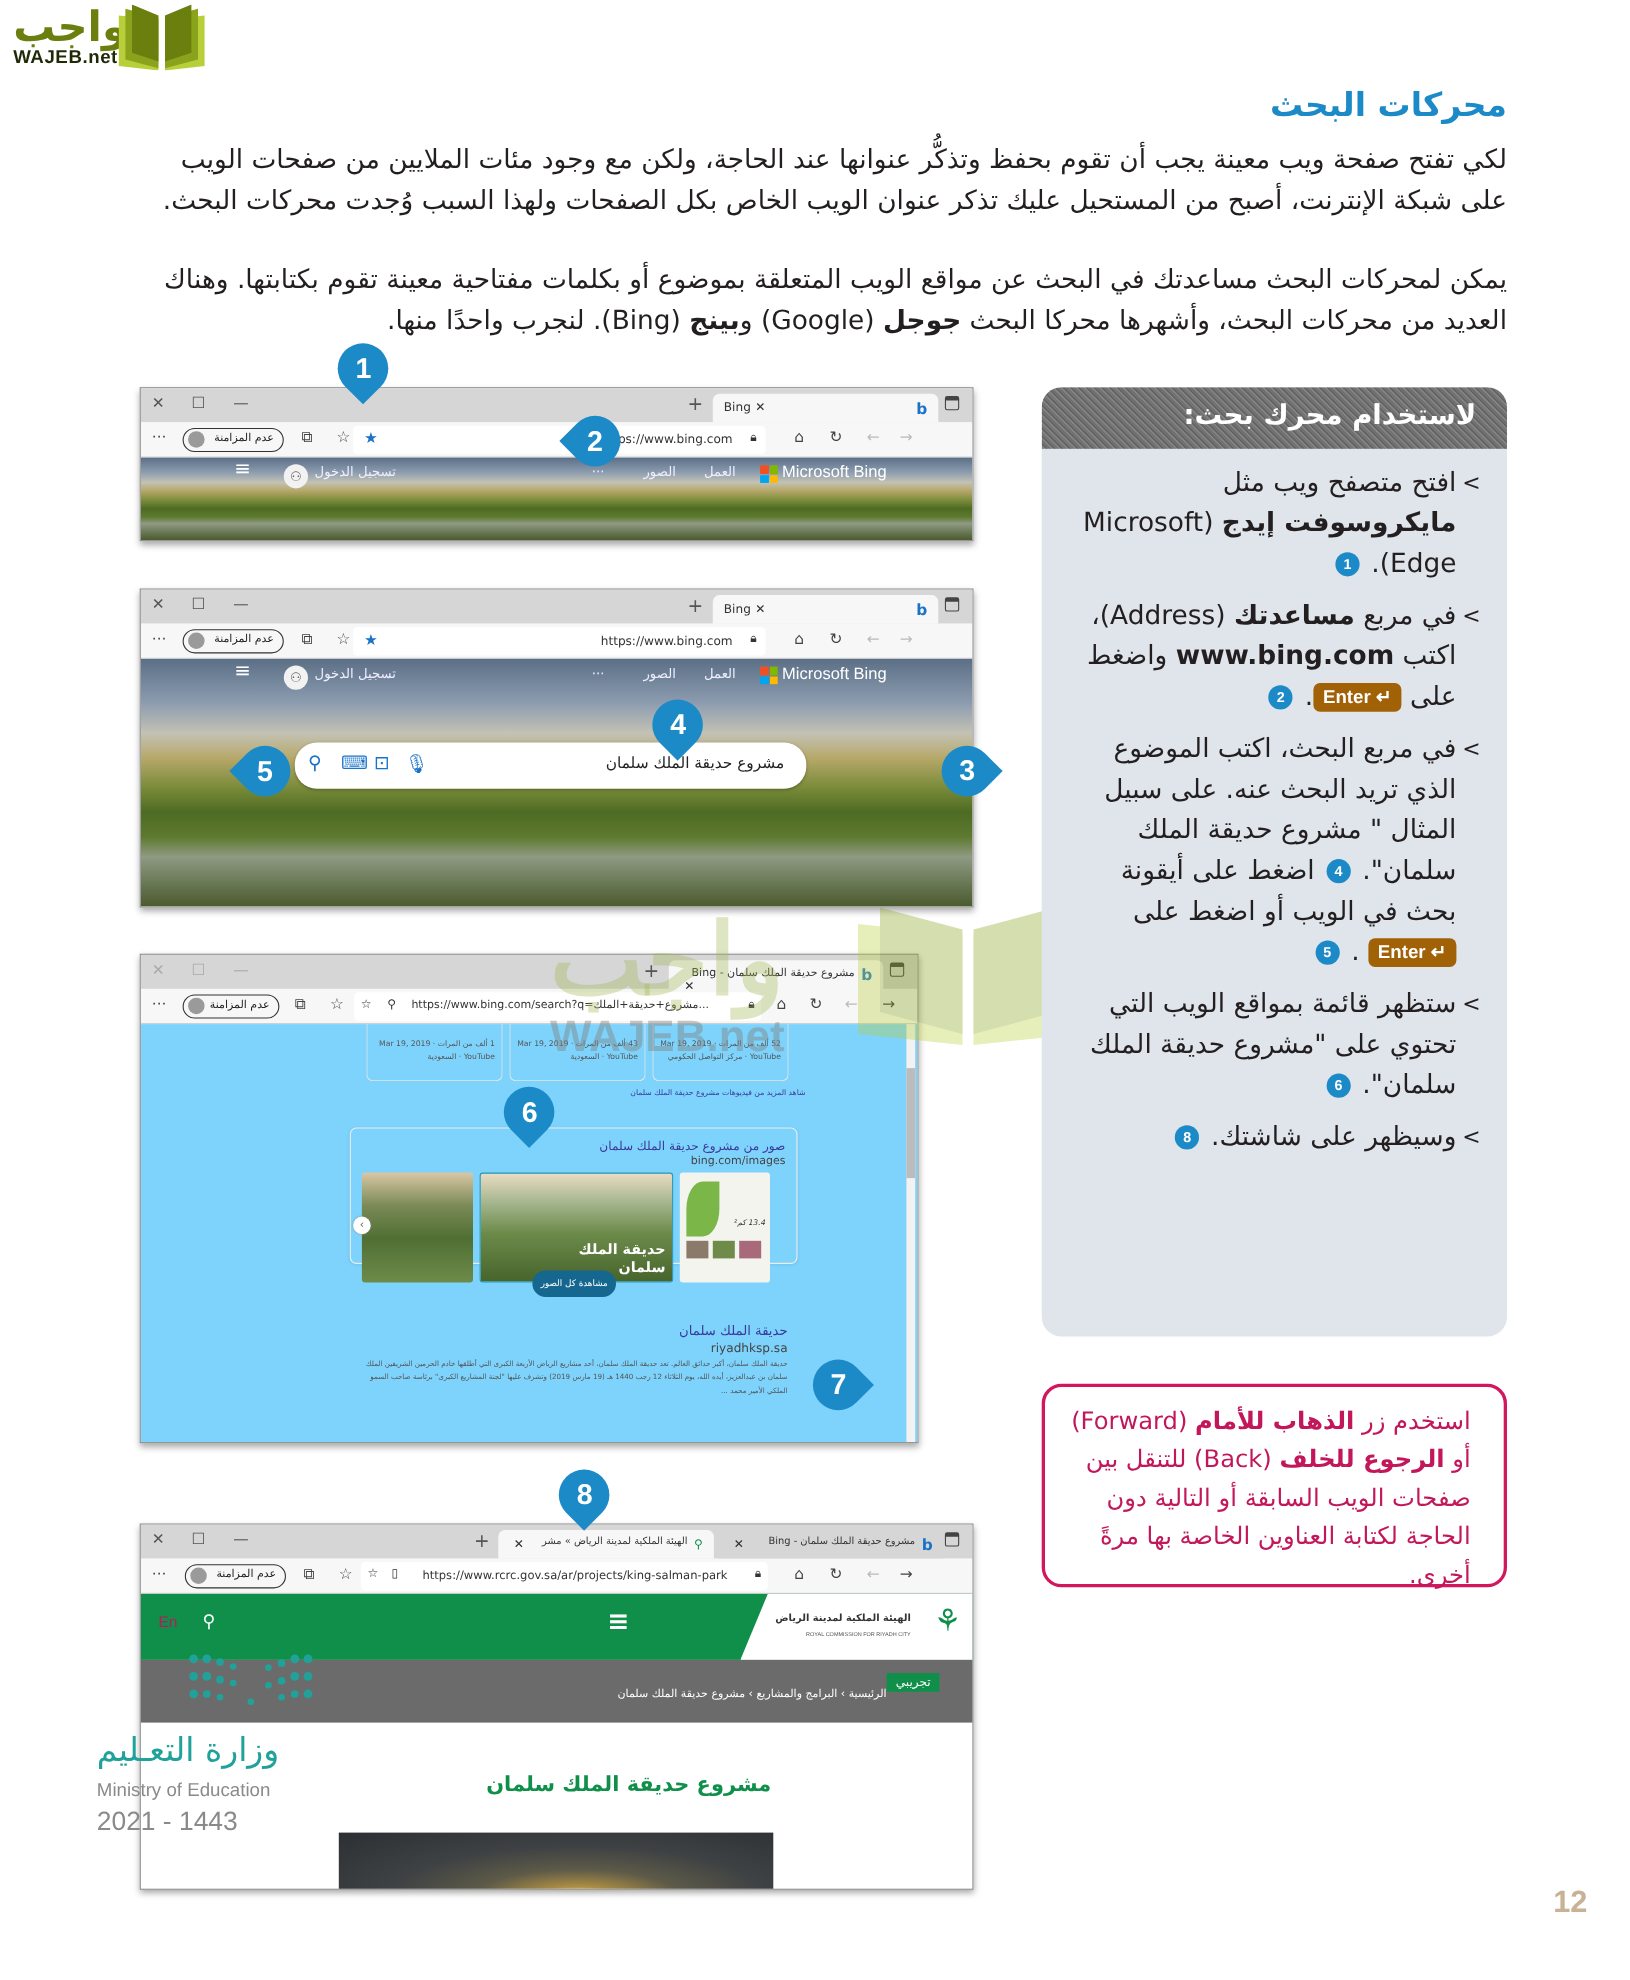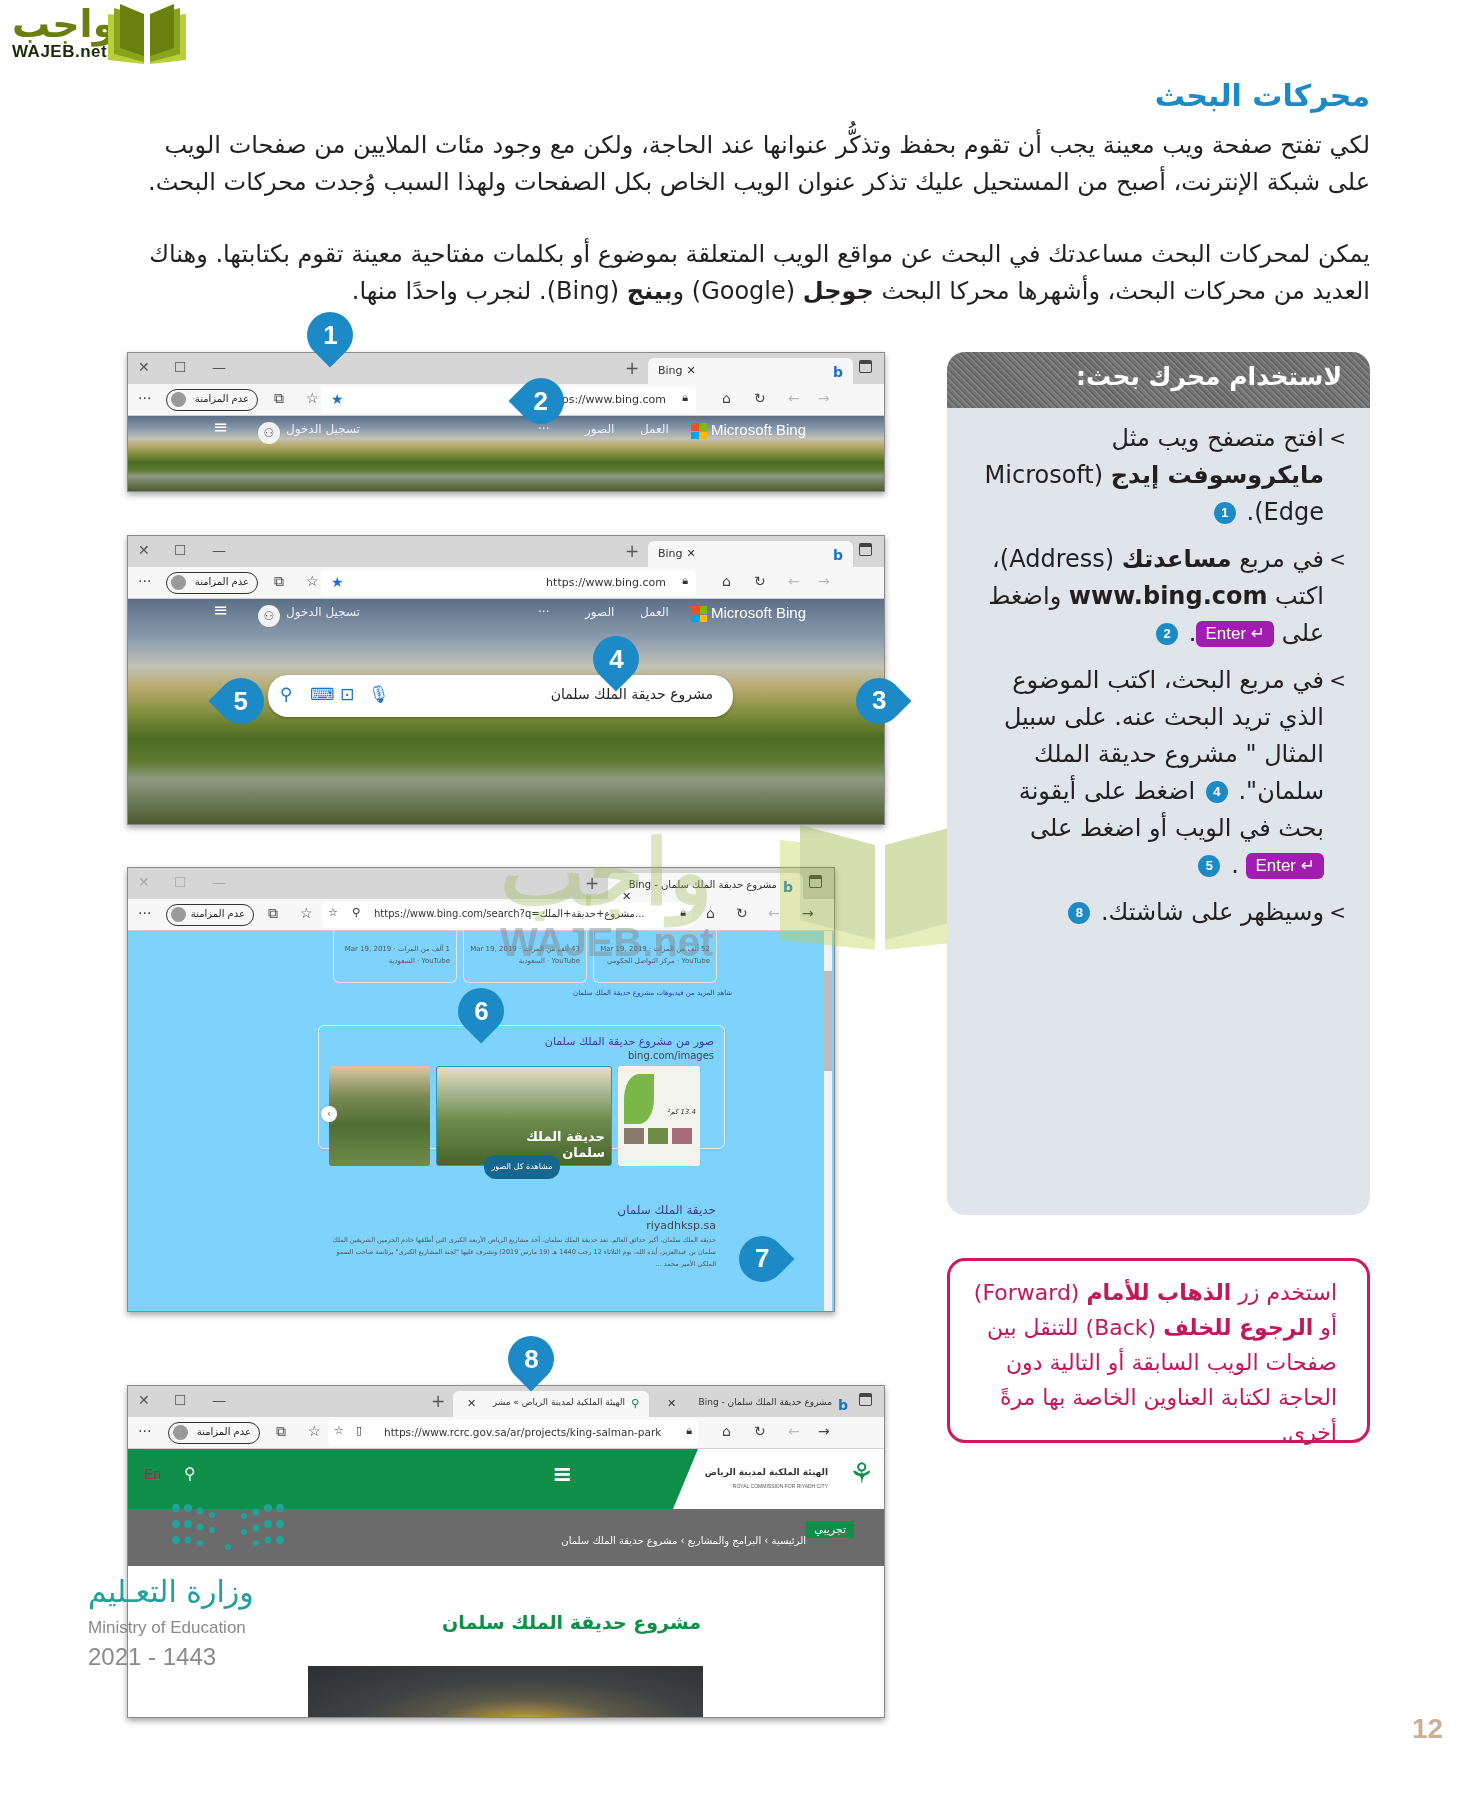--- a/index.html
+++ b/index.html
@@ -85,21 +85,21 @@
 
   
   .panel { left: 947px; top: 352px; width: 423px; height: 863px; background: #dfe5eb; border-radius: 18px; overflow: hidden; }
   .panel-head { position: absolute; left: 0; top: 0; right: 0; height: 56px; background: repeating-linear-gradient(45deg, #6a6a6a 0px, #8a8a8a 2px, #5d5d5d 3px, #7b7b7b 5px); }
   .panel-title { position: absolute; right: 28px; top: 10px; font-size: 25px; font-weight: bold; color: #fff; direction: rtl; }
   .steps { position: absolute; right: 24px; top: 68px; width: 380px; direction: rtl; text-align: right; font-size: 24px; line-height: 37px; color: #231f20; }
   .step { padding-right: 22px; position: relative; margin-bottom: 10px; }
   .step::before { content: ">"; position: absolute; right: 0; top: 0; font-size: 20px; }
   .step b { font-weight: bold; }
   .badge-num { display: inline-block; width: 22px; height: 22px; border-radius: 50%; background: #1d8ac8; color: #fff; font-size: 13px; font-weight: bold; line-height: 22px; text-align: center; vertical-align: middle; margin: 0 3px; font-family: "Liberation Sans", sans-serif; }
-  .enter-key { display: inline-block; background: #a21caf; color: #fff; font-size: 17px; font-weight: normal; padding: 0 9px; border-radius: 6px; line-height: 26px; vertical-align: middle; direction: ltr; font-family: "Liberation Sans", sans-serif; }
+  .enter-key { display: inline-block; background: #a16207; color: #fff; font-size: 17px; font-weight: bold; padding: 0 9px; border-radius: 6px; line-height: 26px; vertical-align: middle; direction: ltr; font-family: "Liberation Sans", sans-serif; }
 
   
   .tip { left: 947px; top: 1258px; width: 423px; height: 185px; border: 3.5px solid #d3175f; border-radius: 18px; }
   .tip-text { position: absolute; right: 30px; top: 14px; width: 370px; direction: rtl; text-align: right; font-size: 22px; line-height: 35px; color: #c2185b; }
   .tip-text b { font-weight: bold; }
 
   
   .ministry-ar { left: 88px; top: 1574px; font-size: 30px; color: #20a29a; direction: rtl; }
   .ministry-en { left: 88px; top: 1618px; font-size: 17px; color: #8a8a8a; font-family: "Liberation Sans", sans-serif; }
   .ministry-year { left: 88px; top: 1643px; font-size: 24px; color: #8a8a8a; font-family: "Liberation Sans", sans-serif; }
@@ -431,20 +431,24 @@
       <span class="badge-num">2</span>
     </div>
     <div class="step">
       <span>في مربع البحث، اكتب الموضوع الذي تريد البحث عنه. على سبيل المثال " مشروع حديقة الملك سلمان". </span>
       <span class="badge-num">4</span>
       <span> اضغط على أيقونة بحث في الويب أو اضغط على </span>
       <span class="enter-key">Enter ↵</span><span> .</span>
       <span class="badge-num">5</span>
     </div>
     <div class="step">
+      <span>ستظهر قائمة بمواقع الويب التي تحتوي على "مشروع حديقة الملك سلمان". </span>
+      <span class="badge-num">6</span>
+    </div>
+    <div class="step">
       <span>وسيظهر على شاشتك. </span>
       <span class="badge-num">8</span>
     </div>
   </div>
 </div>
 
 <div class="abs tip">
   <div class="tip-text">
     <span>استخدم زر </span><b>الذهاب للأمام</b><span> (Forward) أو </span><b>الرجوع للخلف</b><span> (Back) للتنقل بين صفحات الويب السابقة أو التالية دون الحاجة لكتابة العناوين الخاصة بها مرةً أخرى.</span>
   </div>

